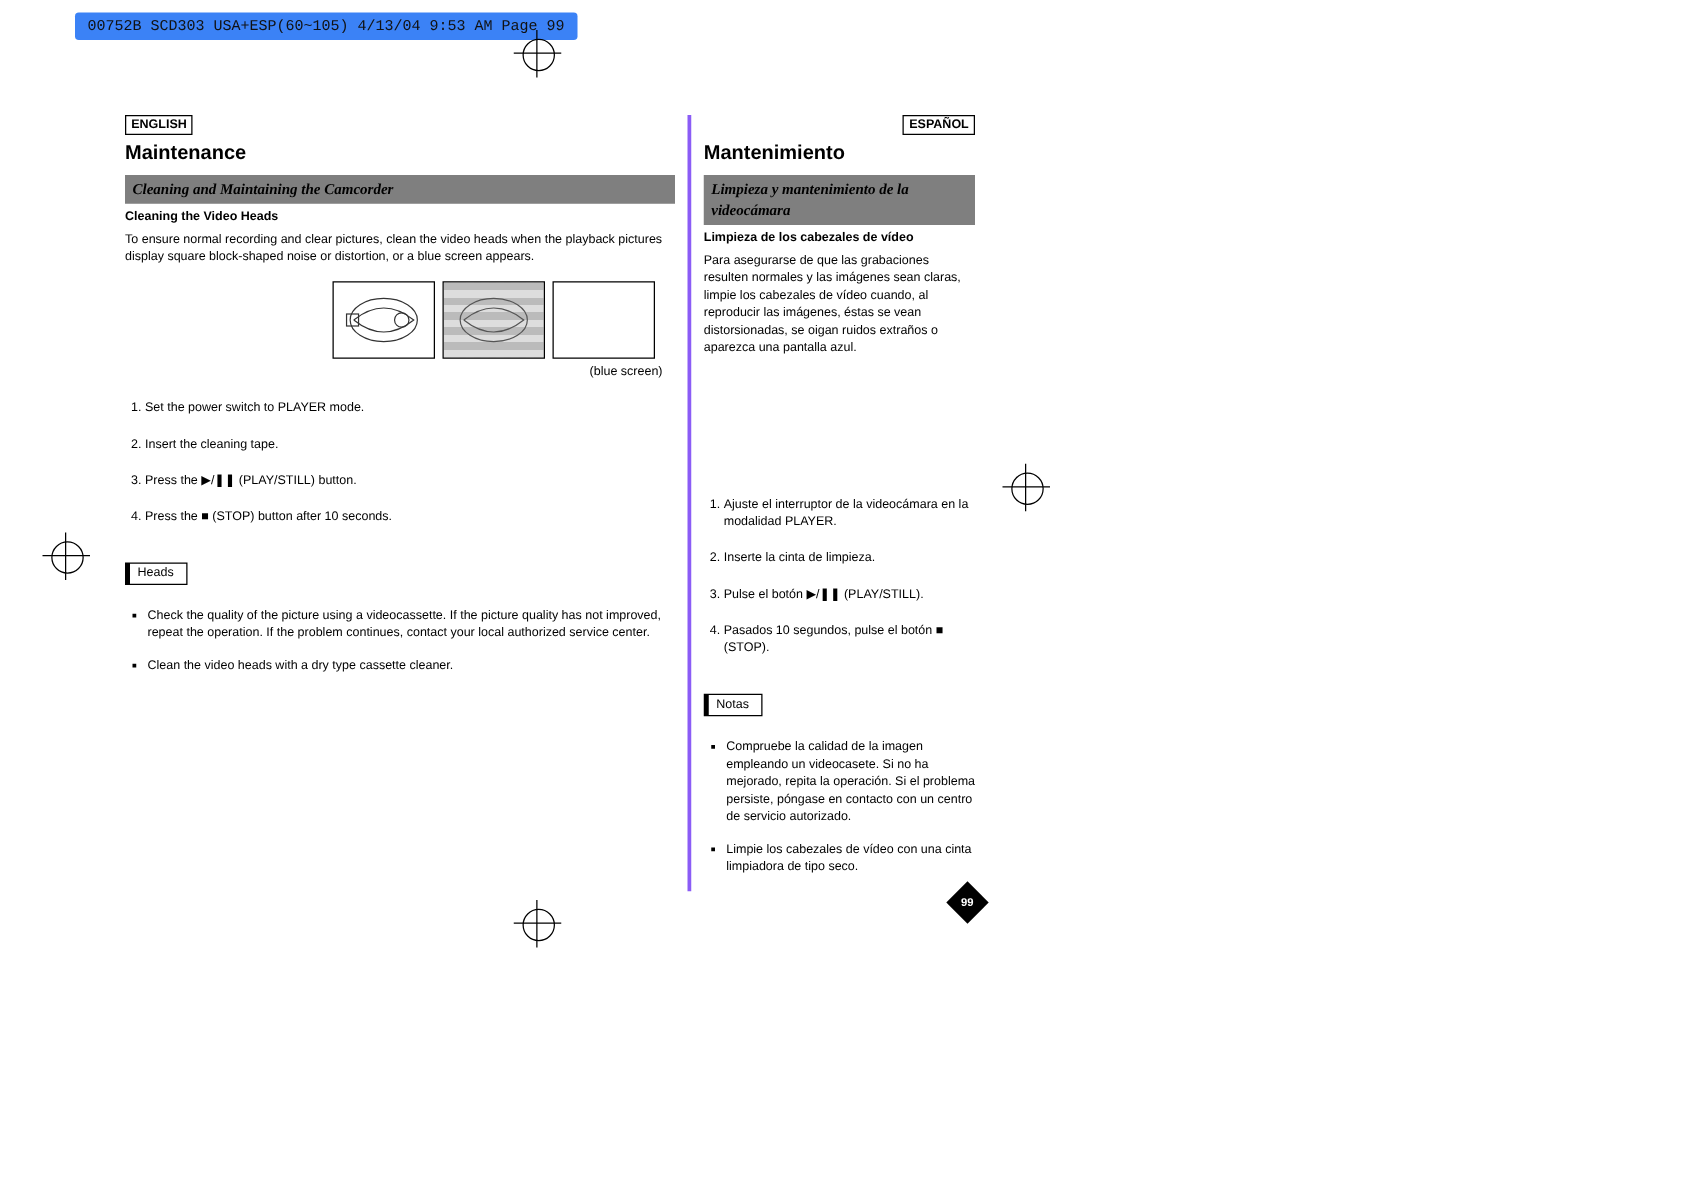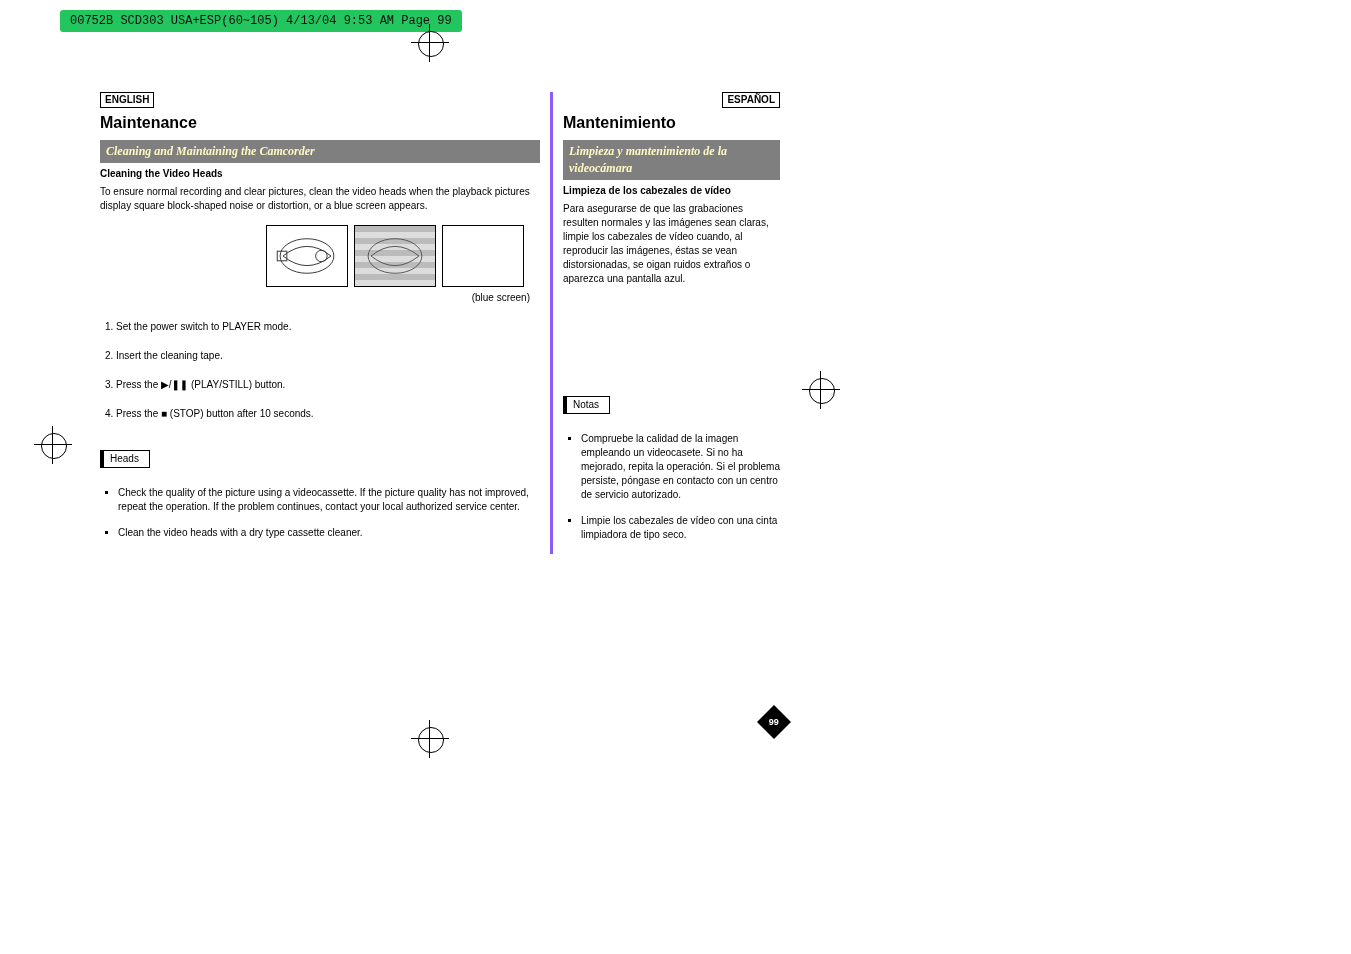--- a/index.html
+++ b/index.html
@@ -16,21 +16,21 @@
     height: 954px;
     box-sizing: border-box;
   }
   .print-header {
     position: absolute;
     top: 10px;
     left: 60px;
     height: 22px;
     display: flex;
     align-items: center;
-    background: #22c55e;
+    background: #3b82f6;
     color: #111;
     font-family: "Courier New", monospace;
     font-size: 12px;
     padding: 0 10px;
     border-radius: 3px;
   }
   .crop-mark {
     position: absolute;
     width: 30px;
     height: 30px;
@@ -78,21 +78,21 @@
   }
   .col.left { padding-right: 10px; border-right: 3px solid #8b5cf6;}
   .col.right { padding-left: 10px;}
   h1.section {
     margin: 0 0 6px 0;
     font-size: 16px;
     font-weight: bold;
   }
   .subbar {
     background: #7f7f7f;
-    color: #fef9c3;
+    color: #000000;
     font-style: italic;
     font-weight: bold;
     font-family: Georgia, serif;
     font-size: 12px;
     padding: 3px 6px;
     margin-bottom: 4px;
   }
   .subhead {
     font-weight: bold;
     font-size: 10px;
@@ -255,20 +255,26 @@
       <div class="lang-right-wrap">
         <div class="lang-box">ESPAÑOL</div>
       </div>
       <h1 class="section">Mantenimiento</h1>
       <div class="subbar">Limpieza y mantenimiento de la videocámara</div>
       <div class="subhead">Limpieza de los cabezales de vídeo</div>
       <div class="bodytext">Para asegurarse de que las grabaciones resulten normales y las imágenes sean claras, limpie los cabezales de vídeo cuando, al reproducir las imágenes, éstas se vean distorsionadas, se oigan ruidos extraños o aparezca una pantalla azul.</div>
 
       <div style="height:96px"></div>
 
+      <ol class="steps">
+        <li>Ajuste el interruptor de la videocámara en la modalidad PLAYER.</li>
+        <li>Inserte la cinta de limpieza.</li>
+        <li>Pulse el botón ▶/❚❚ (PLAY/STILL).</li>
+        <li>Pasados 10 segundos, pulse el botón ■ (STOP).</li>
+      </ol>
 
       <div class="notes-box">Notas</div>
       <ul class="notes">
         <li>Compruebe la calidad de la imagen empleando un videocasete. Si no ha mejorado, repita la operación. Si el problema persiste, póngase en contacto con un centro de servicio autorizado.</li>
         <li>Limpie los cabezales de vídeo con una cinta limpiadora de tipo seco.</li>
       </ul>
     </div>
 
   </div>
 

